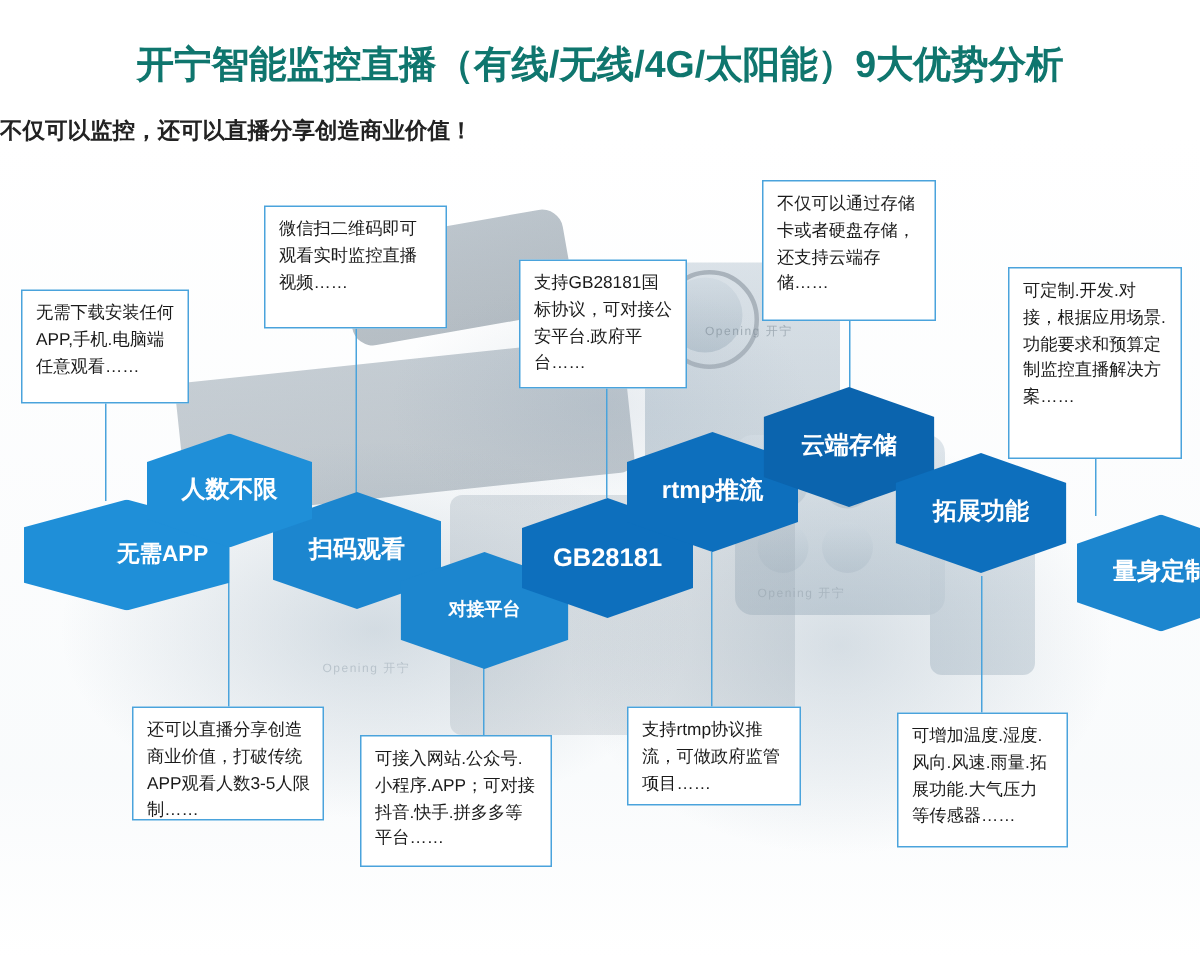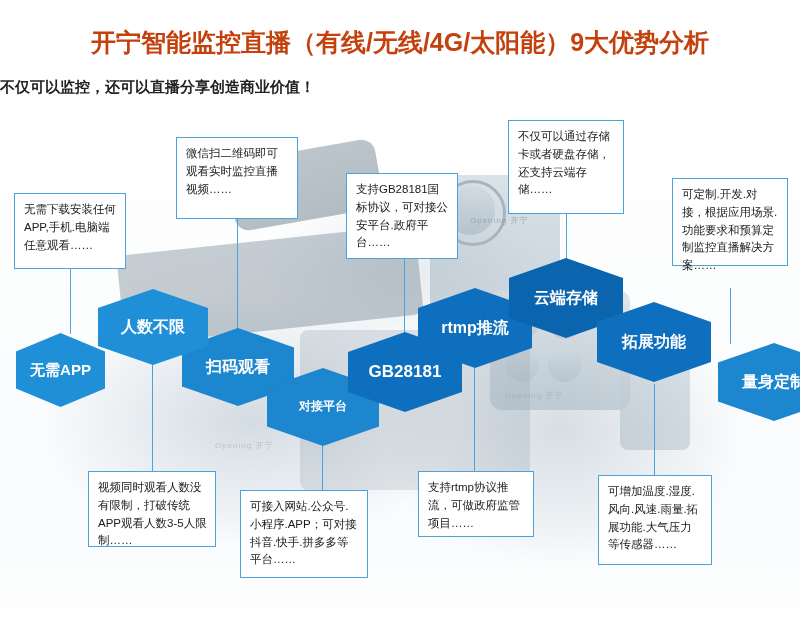--- a/index.html
+++ b/index.html
@@ -61,21 +61,21 @@
 
   
   .title {
     position: absolute;
     left: 0;
     top: 26px;
     width: 800px;
     text-align: center;
     font-size: 25px;
     font-weight: bold;
-    color: #c2410c;
+    color: #0f766e;
     letter-spacing: 0px;
     white-space: nowrap;
   }
   .subtitle {
     position: absolute;
     left: 0;
     top: 78px;
     width: 800px;
     font-size: 15px;
     font-weight: bold;
@@ -158,21 +158,21 @@
   <div class="conn v" style="left:404px; top:258px; height:74px;"></div>
 
   <div class="conn v" style="left:474px; top:368px; height:104px;"></div>
 
   <div class="conn v" style="left:566px; top:214px; height:48px;"></div>
 
   <div class="conn v" style="left:654px; top:384px; height:92px;"></div>
 
   <div class="conn v" style="left:730px; top:288px; height:56px;"></div>
 
-  <div class="hex" style="left:16px; top:333px; width:89px; height:74px; font-size:15px;">
+  <div class="hex" style="left:16px; top:333px; width:89px; height:74px; font-size:15px;padding-left:48px;">
     <span>无需APP</span>
   </div>
 
   <div class="hex mid" style="left:182px; top:328px; width:112px; height:78px; font-size:16px;">
     <span>扫码观看</span>
   </div>
 
   <div class="hex" style="left:98px; top:289px; width:110px; height:76px; font-size:16px;">
     <span>人数不限</span>
   </div>
@@ -196,29 +196,29 @@
   <div class="hex dark" style="left:597px; top:302px; width:114px; height:80px; font-size:16px;">
     <span>拓展功能</span>
   </div>
 
   <div class="hex mid" style="left:674px; top:343px; width:112px; height:78px; font-size:16px;margin-left:44px;">
     <span>量身定制</span>
   </div>
 
   <div class="box" style="left:14px; top:193px; width:112px; height:76px;">无需下载安装任何APP,手机.电脑端任意观看……</div>
 
-  <div class="box" style="left:88px; top:471px; width:128px; height:76px;">视频同时观看人数没有限制，打破传统APP观看人数3-5人限制……</div>
+  <div class="box" style="left:88px; top:471px; width:128px; height:76px;">还可以直播分享创造商业价值，打破传统APP观看人数3-5人限制……</div>
 
   <div class="box" style="left:176px; top:137px; width:122px; height:82px;">微信扫二维码即可观看实时监控直播视频……</div>
 
   <div class="box" style="left:240px; top:490px; width:128px; height:88px;">可接入网站.公众号.小程序.APP；可对接抖音.快手.拼多多等平台……</div>
 
   <div class="box" style="left:346px; top:173px; width:112px; height:86px;">支持GB28181国标协议，可对接公安平台.政府平台……</div>
 
   <div class="box" style="left:418px; top:471px; width:116px; height:66px;">支持rtmp协议推流，可做政府监管项目……</div>
 
   <div class="box" style="left:508px; top:120px; width:116px; height:94px;">不仅可以通过存储卡或者硬盘存储，还支持云端存储……</div>
 
   <div class="box" style="left:598px; top:475px; width:114px; height:90px;">可增加温度.湿度.风向.风速.雨量.拓展功能.大气压力等传感器……</div>
 
-  <div class="box" style="left:672px; top:178px; width:116px; height:88px;">可定制.开发.对接，根据应用场景.功能要求和预算定制监控直播解决方案……</div>
+  <div class="box" style="left:672px; top:178px; width:116px; height:128px;">可定制.开发.对接，根据应用场景.功能要求和预算定制监控直播解决方案……</div>
 
 </div>
 
 </body></html>

